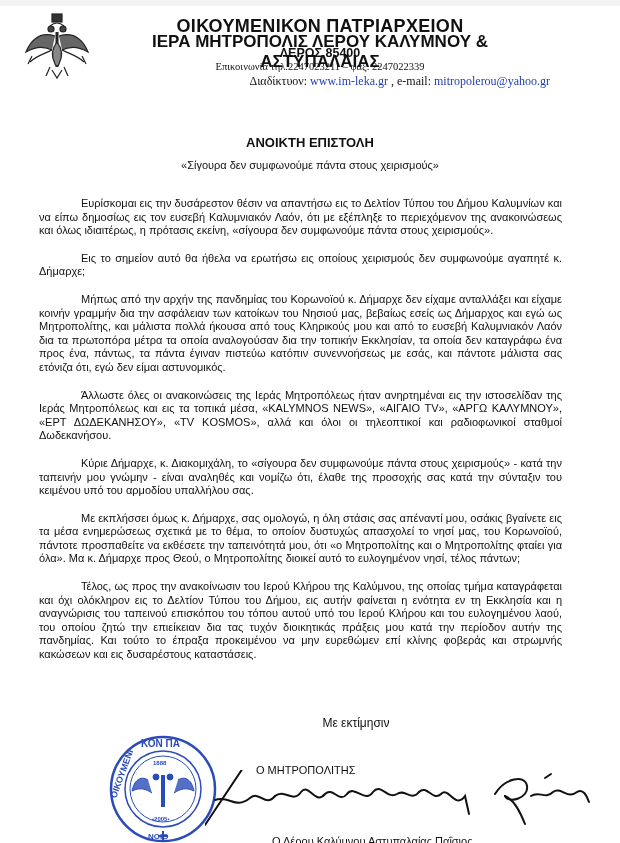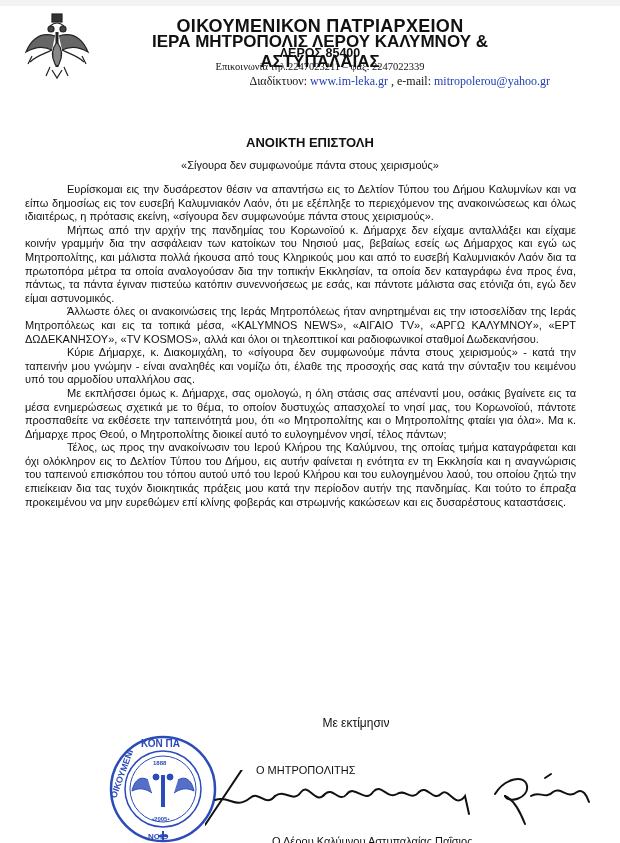--- a/index.html
+++ b/index.html
@@ -9,21 +9,21 @@
     .hdr { position:absolute; left:100px; width:440px; text-align:center; }
     .hdr1 { top:16px; font-family:"Liberation Sans", sans-serif; font-weight:bold; font-size:18px; letter-spacing:0.3px; }
     .hdr2 { top:32px; font-weight:bold; font-size:17px; letter-spacing:0px; }
     .hdr3 { top:46px; font-weight:bold; font-size:12.5px; }
     .hdr4 { top:61px; font-family:"Liberation Serif", serif; font-size:10.5px; }
     .hdr5 { top:74px; left:150px; width:400px; font-family:Liberation Serif, serif; font-size:12px; text-align:right; }
     .link { color:#1f3fb0; }
     .title { position:absolute; top:135px; left:0; width:620px; text-align:center; font-weight:bold; font-size:13px; }
     .subtitle { position:absolute; top:159px; left:0; width:620px; text-align:center; font-size:11px; }
     .body { position:absolute; left:25px; top:183px; width:551px; font-size:11px; line-height:13.6px; text-align:justify; }
-    .body p { margin:0; text-indent:42px; text-align:justify; }
+    .body p { margin:14px; text-indent:42px; text-align:justify; }
     .closing { position:absolute; top:716px; left:0; width:620px; text-align:center; font-size:12px;padding-left:46px; }
     .role { position:absolute; top:764px; left:256px; font-size:11px; }
     .sigline { position:absolute; top:835px; left:272px; font-size:11px; }
     .stamp { position:absolute; left:108px; top:735px; width:110px; height:108px; }
     .signature { position:absolute; left:205px; top:770px; width:385px; height:60px; }
   </style>
 </head>
 <body>
 
 <div class="topbar"></div>
@@ -49,20 +49,21 @@
 <div class="hdr hdr2">ΙΕΡΑ ΜΗΤΡΟΠΟΛΙΣ ΛΕΡΟΥ ΚΑΛΥΜΝΟΥ &amp; ΑΣΤΥΠΑΛΑΙΑΣ</div>
 <div class="hdr hdr3">ΛΕΡΟΣ 85400</div>
 <div class="hdr hdr4">Επικοινωνία τηλ.2247023211 – φαξ. 2247022339</div>
 <div class="hdr hdr5"><span>Διαδίκτυον: </span><span class="link">www.im-leka.gr</span><span> ,  e-mail:  </span><span class="link">mitropolerou@yahoo.gr</span></div>
 
 <div class="title">ΑΝΟΙΚΤΗ ΕΠΙΣΤΟΛΗ</div>
 <div class="subtitle">«Σίγουρα δεν συμφωνούμε πάντα στους χειρισμούς»</div>
 
 <div class="body">
   <p>Ευρίσκομαι εις την δυσάρεστον θέσιν να απαντήσω εις το Δελτίον Τύπου του Δήμου Καλυμνίων και να είπω δημοσίως εις τον ευσεβή Καλυμνιακόν Λαόν, ότι με εξέπληξε το περιεχόμενον της ανακοινώσεως και όλως ιδιαιτέρως, η πρότασις εκείνη, «σίγουρα δεν συμφωνούμε πάντα στους χειρισμούς».</p>
+  <p>Εις το σημείον αυτό θα ήθελα να ερωτήσω εις οποίους χειρισμούς δεν συμφωνούμε αγαπητέ κ. Δήμαρχε;</p>
   <p>Μήπως από την αρχήν της πανδημίας του Κορωνοϊού κ. Δήμαρχε δεν είχαμε ανταλλάξει και είχαμε κοινήν γραμμήν δια την ασφάλειαν των κατοίκων του Νησιού μας, βεβαίως εσείς ως Δήμαρχος και εγώ ως Μητροπολίτης, και μάλιστα πολλά ήκουσα από τους Κληρικούς μου και από το ευσεβή Καλυμνιακόν Λαόν δια τα πρωτοπόρα μέτρα τα οποία αναλογούσαν δια την τοπικήν Εκκλησίαν, τα οποία δεν καταγράφω ένα προς ένα, πάντως, τα πάντα έγιναν πιστεύω κατόπιν συνεννοήσεως με εσάς, και πάντοτε μάλιστα σας ετόνιζα ότι, εγώ δεν είμαι αστυνομικός.</p>
   <p>Άλλωστε όλες οι ανακοινώσεις της Ιεράς Μητροπόλεως ήταν ανηρτημέναι εις την ιστοσελίδαν της Ιεράς Μητροπόλεως και εις τα τοπικά μέσα, «KALYMNOS NEWS», «ΑΙΓΑΙΟ TV», «ΑΡΓΩ ΚΑΛΥΜΝΟΥ», «ΕΡΤ ΔΩΔΕΚΑΝΗΣΟΥ», «TV KOSMOS», αλλά και όλοι οι τηλεοπτικοί και ραδιοφωνικοί σταθμοί Δωδεκανήσου.</p>
   <p>Κύριε Δήμαρχε, κ. Διακομιχάλη, το «σίγουρα δεν συμφωνούμε πάντα στους χειρισμούς» - κατά την ταπεινήν μου γνώμην - είναι αναληθές και νομίζω ότι, έλαθε της προσοχής σας κατά την σύνταξιν του κειμένου υπό του αρμοδίου υπαλλήλου σας.</p>
   <p>Με εκπλήσσει όμως κ. Δήμαρχε, σας ομολογώ, η όλη στάσις σας απέναντί μου, οσάκις βγαίνετε εις τα μέσα ενημερώσεως σχετικά με το θέμα, το οποίον δυστυχώς απασχολεί το νησί μας, του Κορωνοϊού, πάντοτε προσπαθείτε να εκθέσετε την ταπεινότητά μου, ότι «ο Μητροπολίτης και ο Μητροπολίτης φταίει για όλα». Μα κ. Δήμαρχε προς Θεού, ο Μητροπολίτης διοικεί αυτό το ευλογημένον νησί, τέλος πάντων;</p>
   <p>Τέλος, ως προς την ανακοίνωσιν του Ιερού Κλήρου της Καλύμνου, της  οποίας τμήμα καταγράφεται και όχι ολόκληρον εις το Δελτίον Τύπου του Δήμου, εις αυτήν φαίνεται η ενότητα εν τη Εκκλησία και η αναγνώρισις του ταπεινού επισκόπου του τόπου αυτού υπό του Ιερού Κλήρου και του ευλογημένου λαού, του οποίου ζητώ την επιείκειαν δια τας τυχόν διοικητικάς πράξεις μου κατά την περίοδον αυτήν της πανδημίας. Και τούτο το έπραξα προκειμένου να μην ευρεθώμεν επί κλίνης φοβεράς και στρωμνής κακώσεων και εις δυσαρέστους καταστάσεις.</p>
 </div>
 
 <div class="closing">Με εκτίμησιν</div>
 
 <svg class="stamp" viewBox="0 0 110 108">

